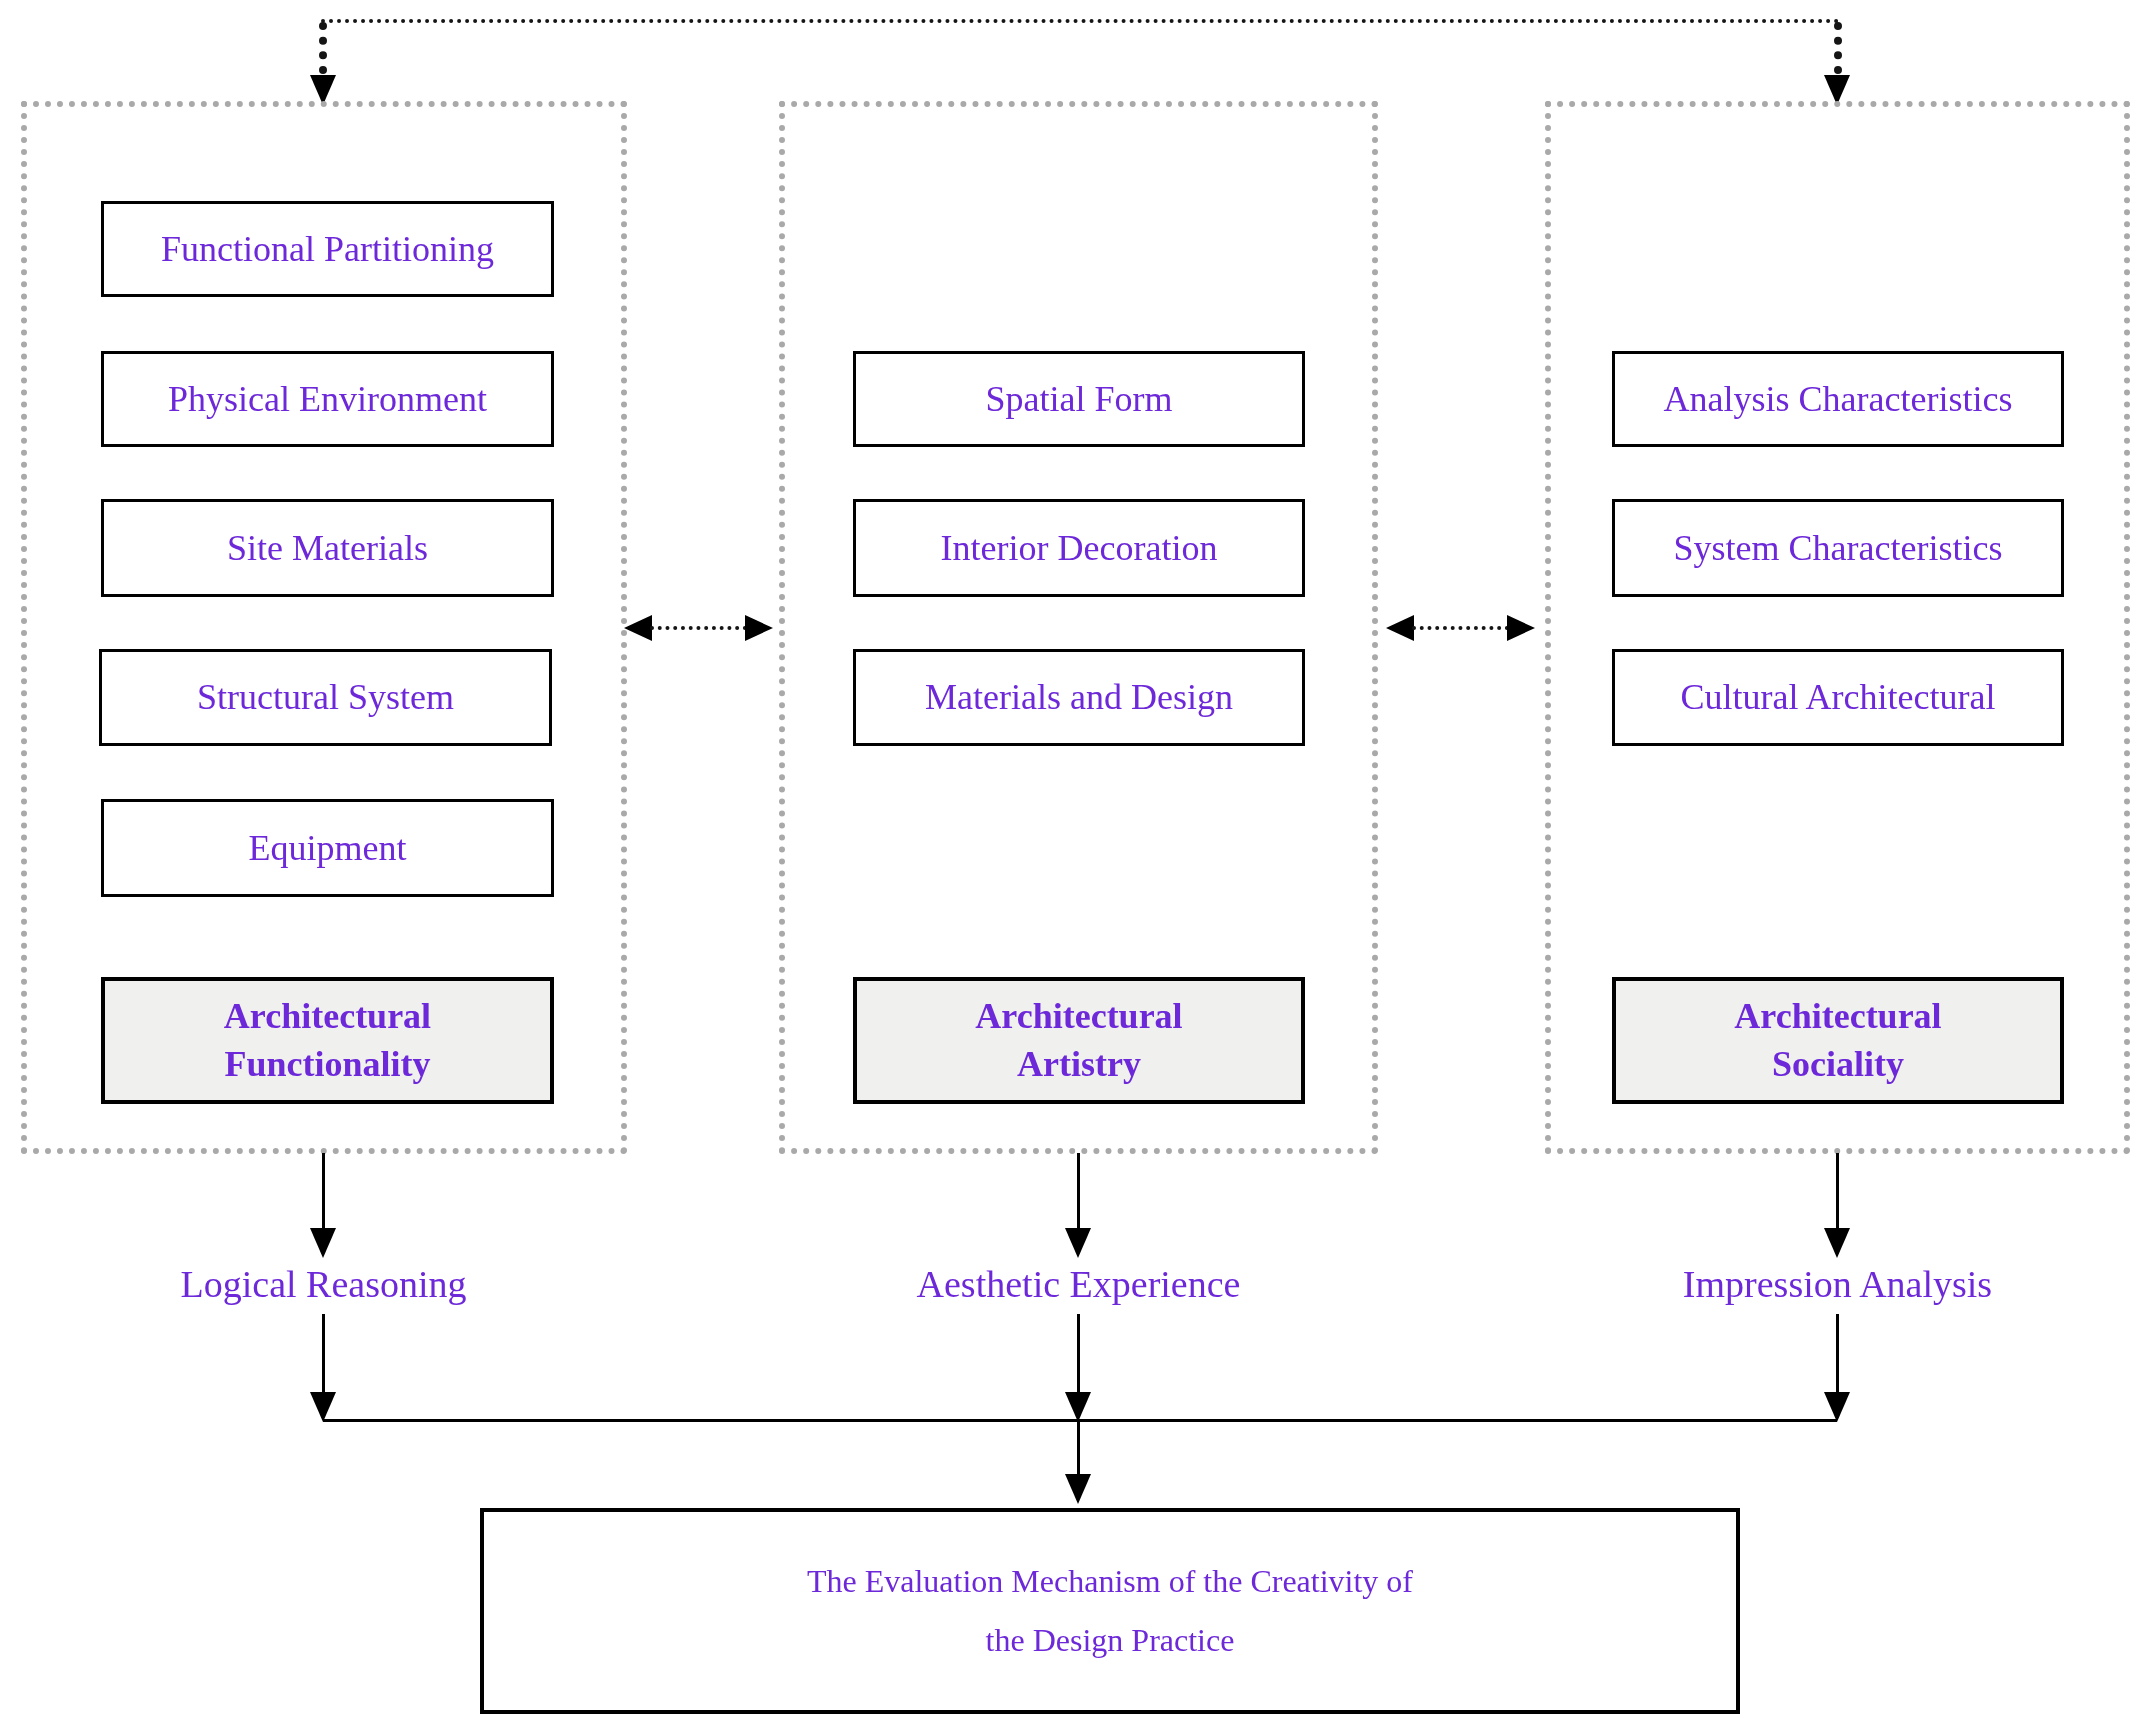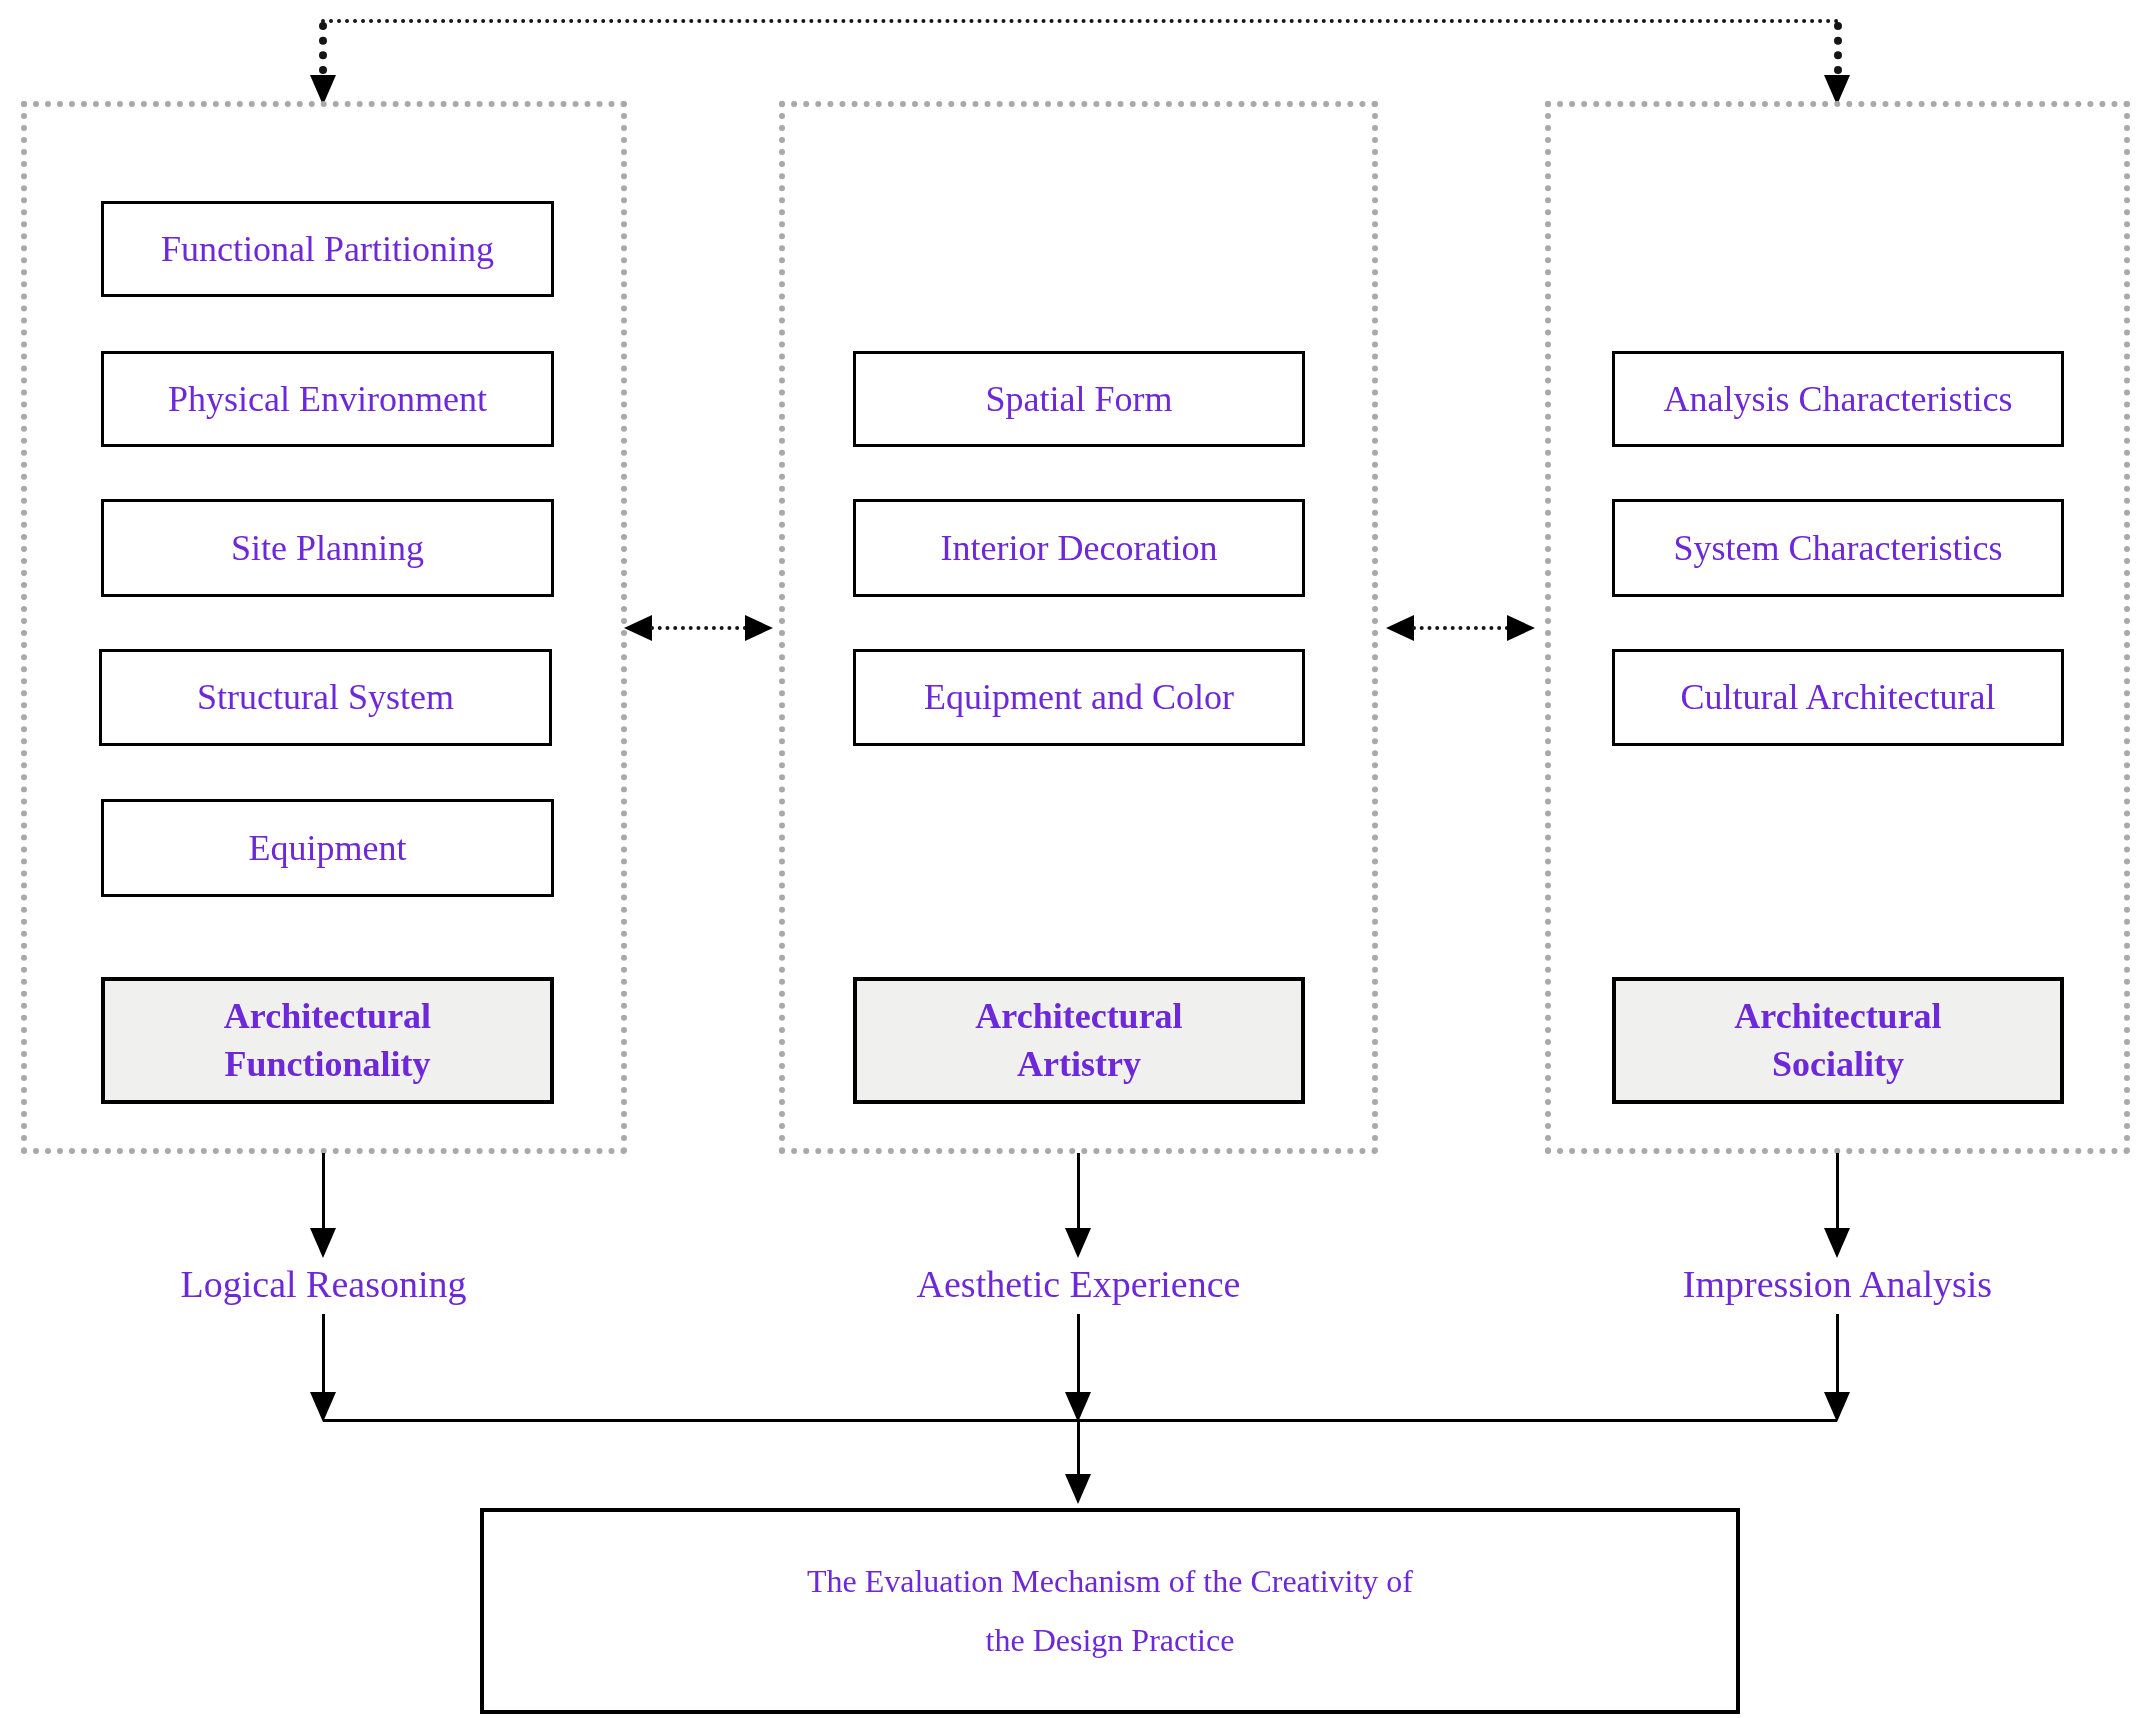--- a/index.html
+++ b/index.html
@@ -102,29 +102,29 @@
   <div class="dot-v-black" style="left:1834px; top:22px; height:52px;"></div>
   <div class="tri-down" style="left:310px; top:75px;"></div>
   <div class="tri-down" style="left:1824px; top:75px;"></div>
 
   <div class="col-frame" style="left:20.6px; top:101px; width:606px; height:1053px;"></div>
   <div class="col-frame" style="left:779px; top:101px; width:599px; height:1053px;"></div>
   <div class="col-frame" style="left:1545px; top:101px; width:585px; height:1053px;"></div>
 
   <div class="box" style="left:101px; top:201px; width:453px; height:96px;">Functional Partitioning</div>
   <div class="box" style="left:101px; top:351px; width:453px; height:96px;">Physical Environment</div>
-  <div class="box" style="left:101px; top:499px; width:453px; height:98px;">Site Planning</div>
+  <div class="box" style="left:101px; top:499px; width:453px; height:98px;">Site Materials</div>
   <div class="box" style="left:99px; top:649px; width:453px; height:97px;">Structural System</div>
   <div class="box" style="left:101px; top:799px; width:453px; height:98px;">Equipment</div>
   <div class="box summary" style="left:101px; top:977px; width:453px; height:127px;">Architectural
 Functionality</div>
 
   <div class="box" style="left:853px; top:351px; width:452px; height:96px;">Spatial Form</div>
   <div class="box" style="left:853px; top:499px; width:452px; height:98px;">Interior Decoration</div>
-  <div class="box" style="left:853px; top:649px; width:452px; height:97px;">Equipment and Color</div>
+  <div class="box" style="left:853px; top:649px; width:452px; height:97px;">Materials and Design</div>
   <div class="box summary" style="left:853px; top:977px; width:452px; height:127px;">Architectural
 Artistry</div>
 
   <div class="box" style="left:1612px; top:351px; width:452px; height:96px;">Analysis Characteristics</div>
   <div class="box" style="left:1612px; top:499px; width:452px; height:98px;">System Characteristics</div>
   <div class="box" style="left:1612px; top:649px; width:452px; height:97px;">Cultural Architectural</div>
   <div class="box summary" style="left:1612px; top:977px; width:452px; height:127px;">Architectural
 Sociality</div>
 
   <div class="tri-left" style="left:624px; top:615px;"></div>

